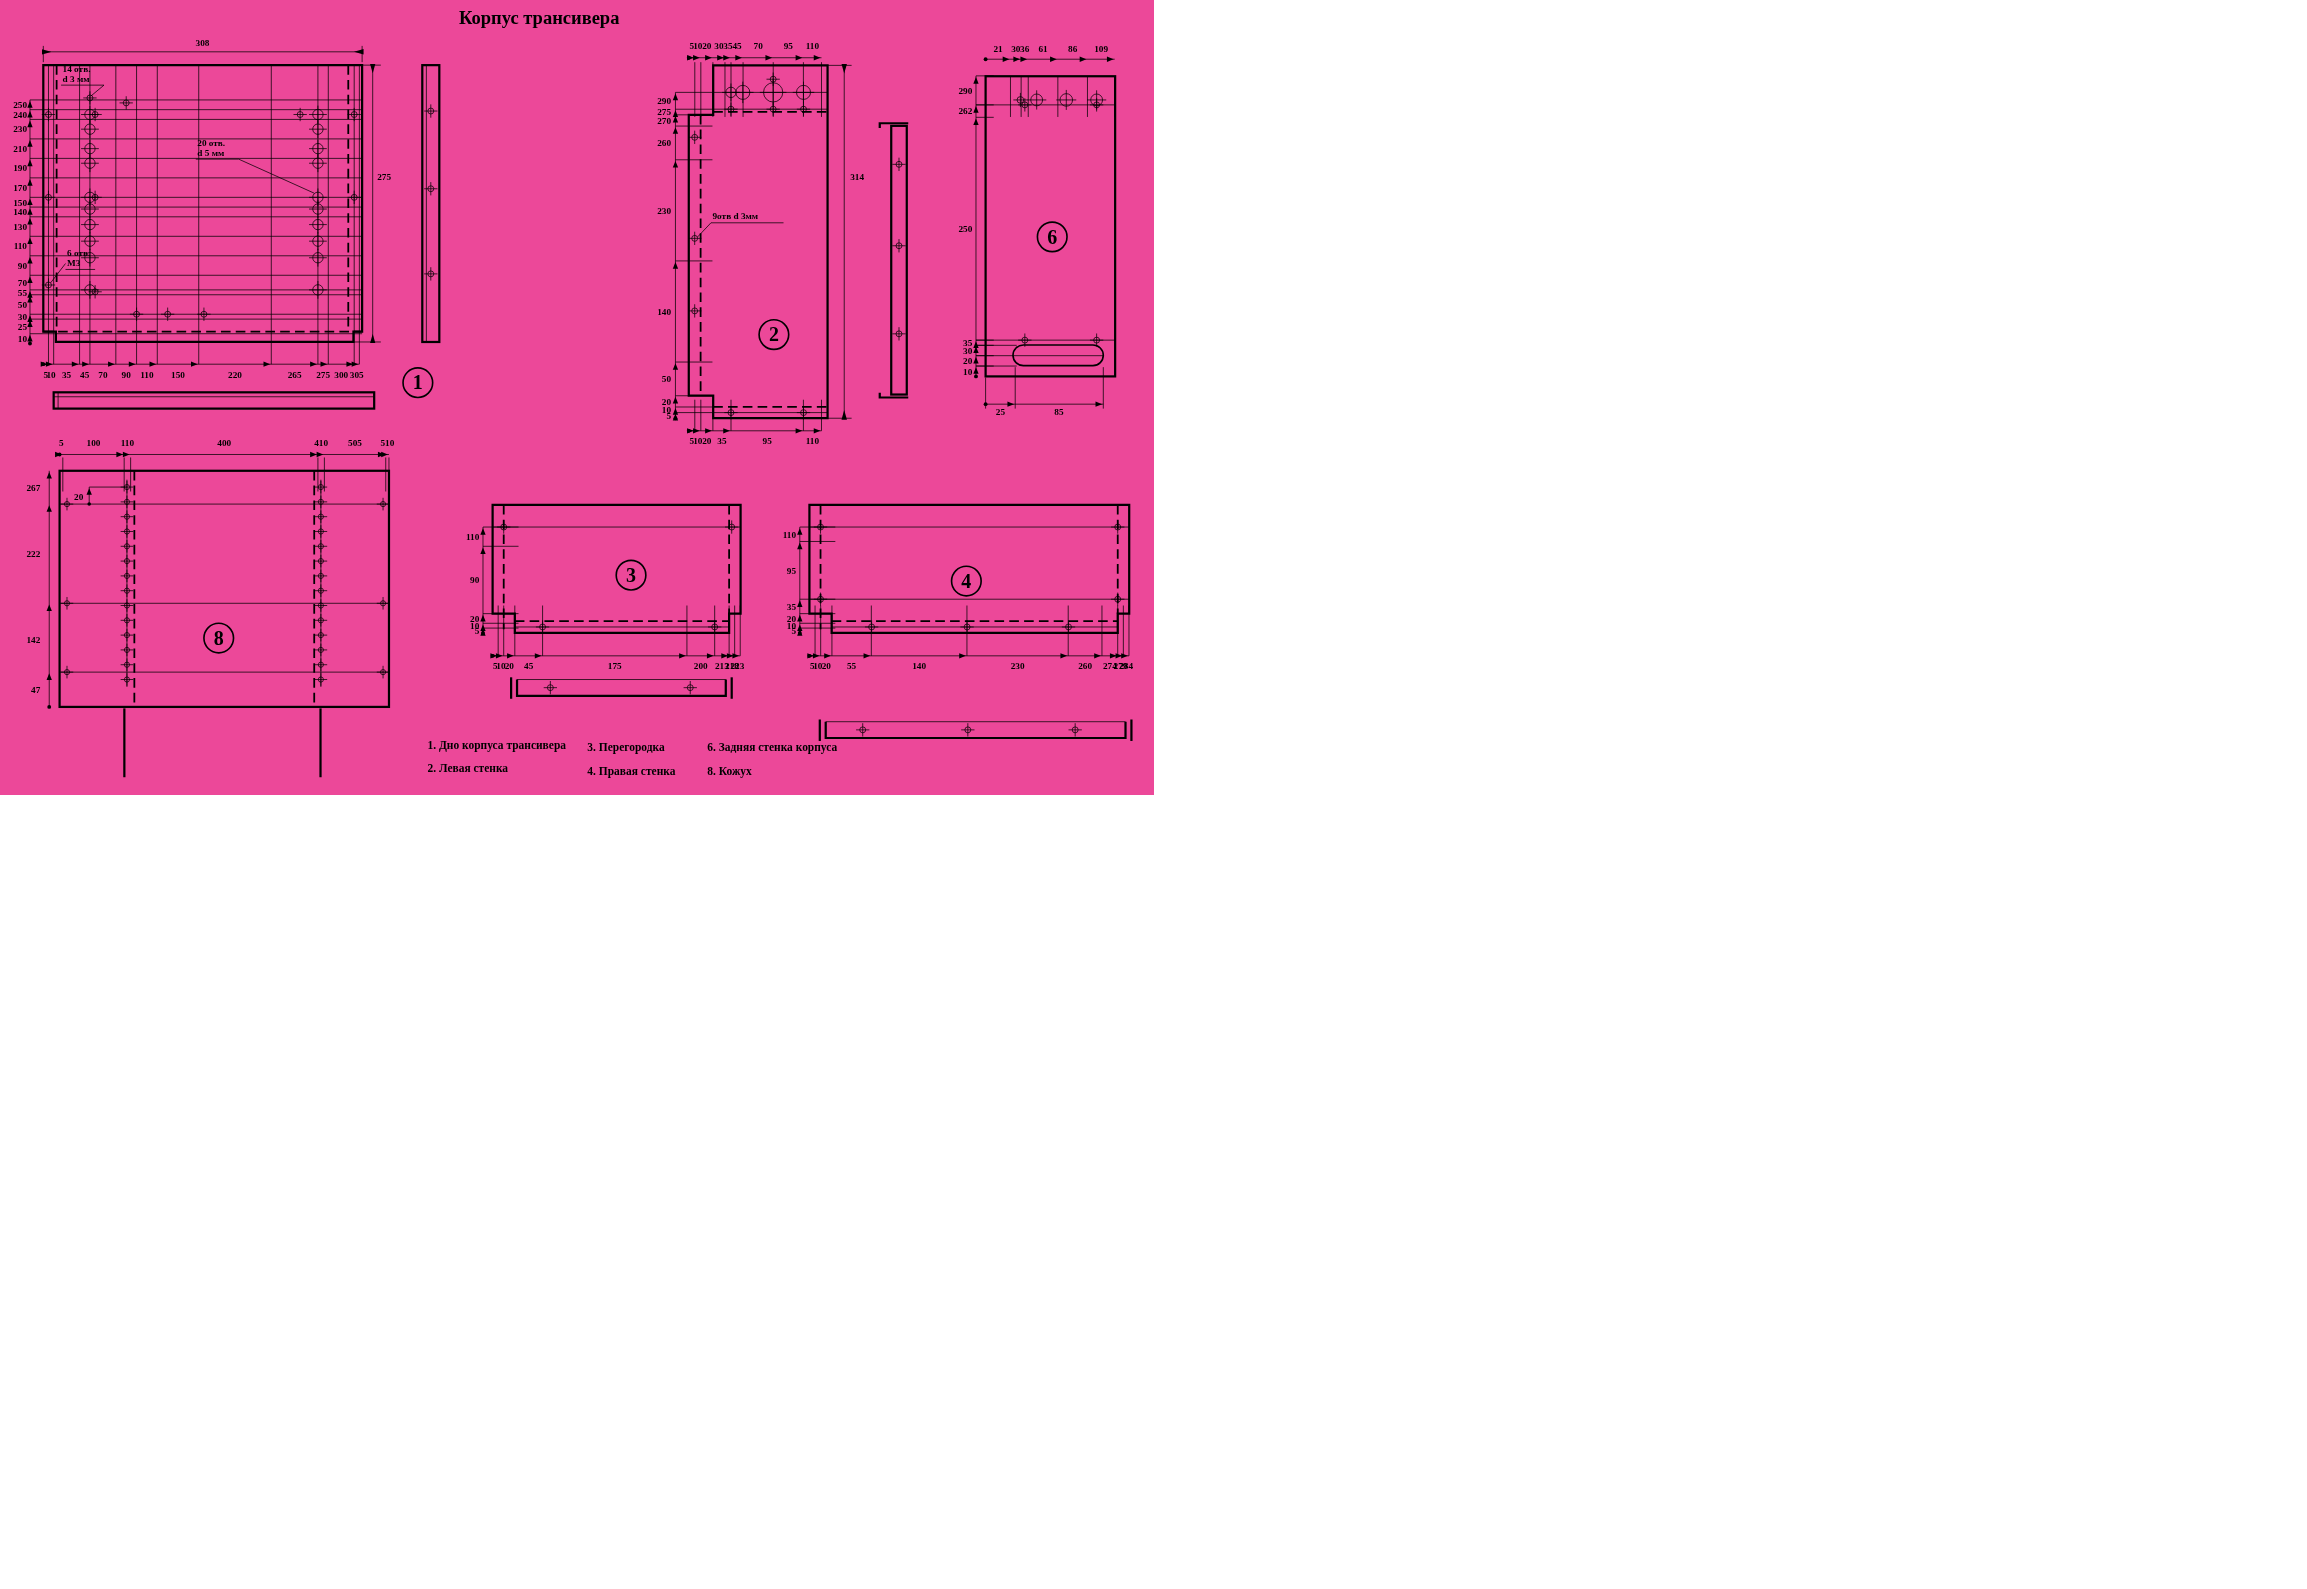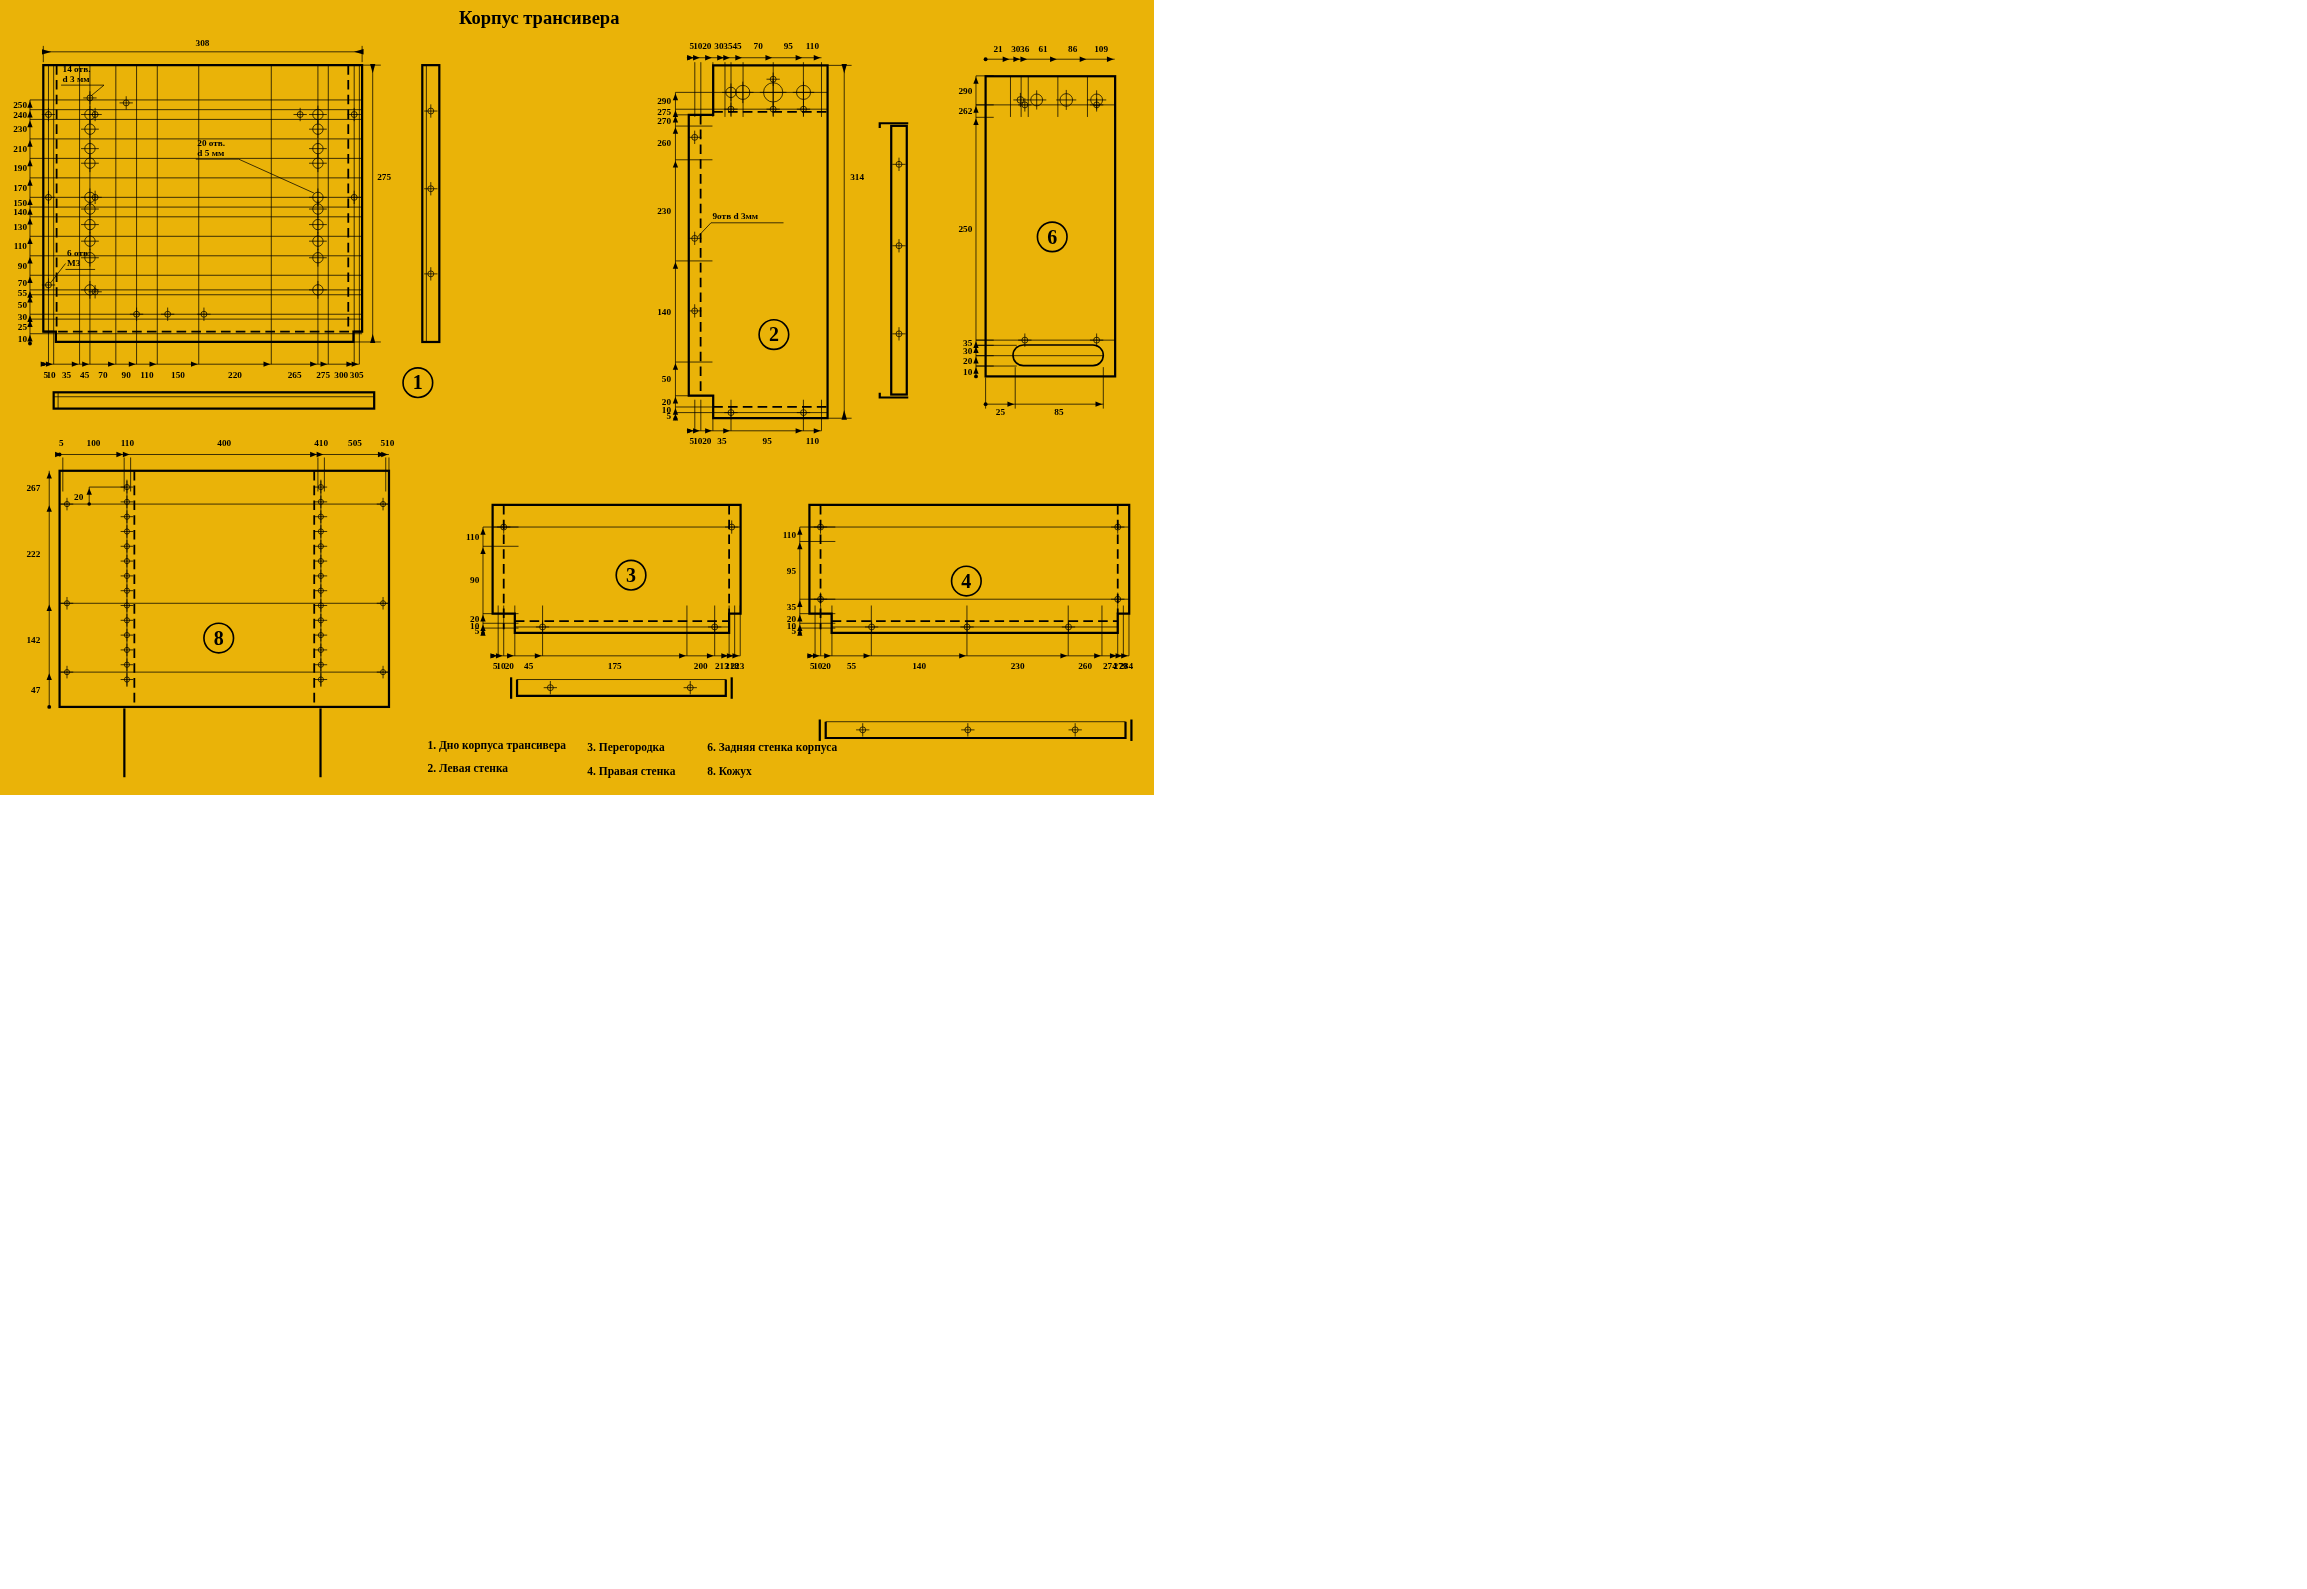--- a/index.html
+++ b/index.html
@@ -1,16 +1,16 @@
 <!DOCTYPE html>
 <html style="font-size:12px"><head>
 <meta charset="utf-8">
 <style>
   html,body{margin:0;padding:0;background:#ffffff;}
-  .stage{width:1154px;height:795px;background:#eab308;position:relative;}
+  .stage{width:1154px;height:795px;background:#ec4899;position:relative;}
   svg{display:block;}
   .thick{fill:none;stroke:#000;stroke-width:3;}
   .med{fill:none;stroke:#000;stroke-width:2.2;}
   .thin{fill:none;stroke:#000;stroke-width:1;}
   .dash{fill:none;stroke:#000;stroke-width:2.4;stroke-dasharray:13 7;}
   .fill{fill:#000;stroke:none;}
   text{fill:#000;}
   .dim{font:bold 12.5px "Liberation Serif",serif;}
   .note{font:bold 12.5px "Liberation Serif",serif;}
   .badge{font:bold 27px "Liberation Serif",serif;text-anchor:middle;}

